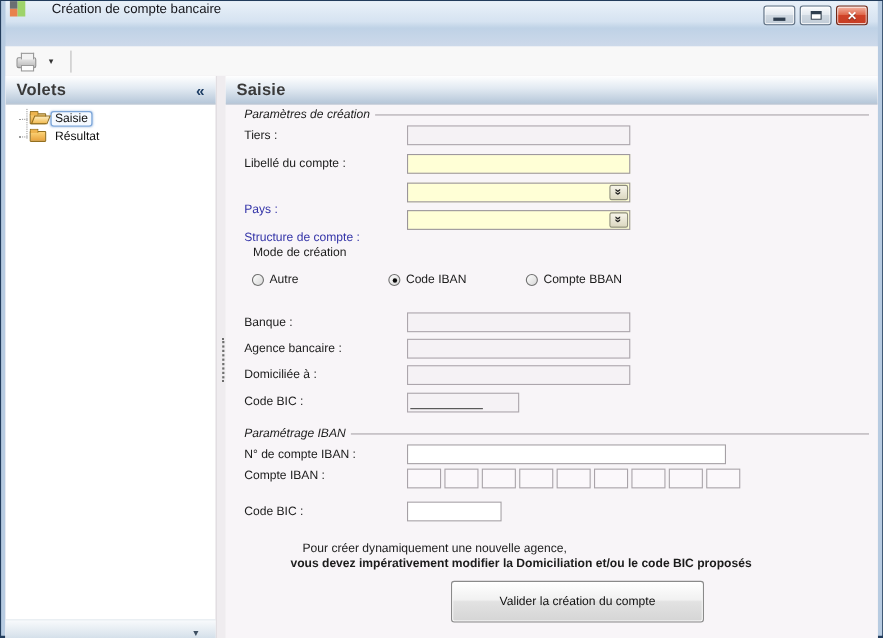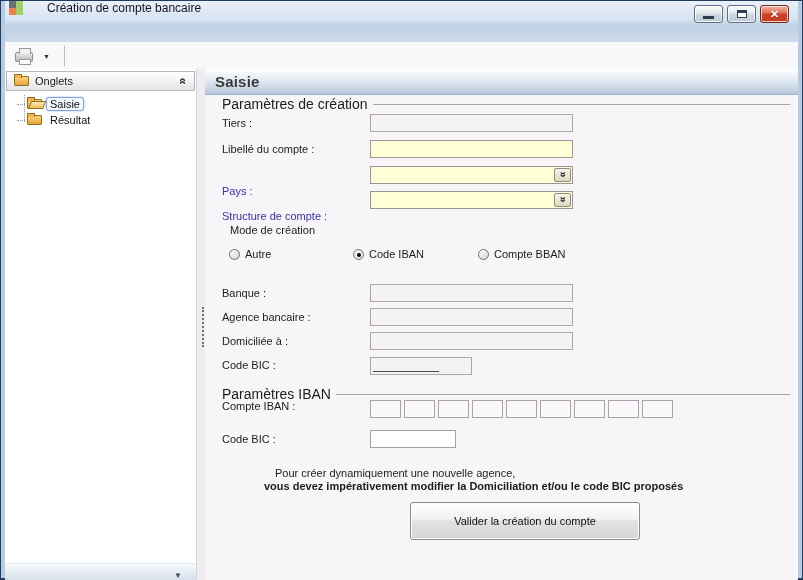--- a/index.html
+++ b/index.html
@@ -105,21 +105,21 @@
   .pf-caret { font-size: 8px; color: #3e5062; }
 
   .gap-col { width: 8px; flex-shrink: 0; position: relative; }
   .gap-dots { position: absolute; left: 5px; top: 238px; height: 40px; width: 0; border-left: 2px dotted #6e6e6e; }
 
   
   .main-panel { flex: 1; background: #f8f5f8; display: flex; flex-direction: column; overflow: hidden; }
   .main-content { flex: 1; padding: 2px 8px 0 17px; overflow: hidden; }
 
   .group-head { display: flex; align-items: center; height: 13px; }
-  .group-head .gt { font-size: 14px; color: #1c1c1c; padding-right: 5px; white-space: nowrap; }
+  .group-head .gt { font-size: 11px; color: #1c1c1c; padding-right: 5px; white-space: nowrap; font-style: italic; }
   .group-head::after { content: ''; flex: 1; border-top: 1px solid #aaa4aa; margin-top: 2px; }
 
   .frow { display: flex; align-items: center; height: 26px; }
   .frow.h25 { height: 25px; } .frow.h24 { height: 24px; }
   .flbl { width: 148px; flex-shrink: 0; font-size: 11px; color: #1c1c1c; }
   .flbl.blue { color: #3434a8; margin-top: 32px; }
 
   .inp { height: 18px; border: 1px solid #a9a3a9; font-size: 11px; padding: 0 3px;
          font-family: "Liberation Sans", sans-serif; outline: none; }
   .inp.dis { background: #f5f2f5; border-color: #aca6ac; }
@@ -197,24 +197,23 @@
       <span class="print-btn">
         <span class="printer"></span>
         <span class="tb-caret">▼</span>
       </span>
       <span class="tb-sep"></span>
     </div>
 
     <div class="panels">
 
       <div class="left-panel">
-        <div class="onglets-bar">
-          <span class="folder"></span>
-          <span class="ob-label">Onglets</span>
-          <span class="ob-chevron">«</span>
+        <div class="panel-header">
+          <span class="ph-title">Volets</span>
+          <span class="ph-collapse">«</span>
         </div>
         <div class="tree">
           <div class="tree-item">
             <span class="tree-stub"></span>
             <span class="folder open"></span>
             <span class="tree-label selected">Saisie</span>
           </div>
           <div class="tree-item">
             <span class="tree-stub"></span>
             <span class="folder"></span>
@@ -304,23 +303,27 @@
           </div>
 
           <div class="frow h24">
             <span class="flbl">Code BIC :</span>
             <span class="mask-line"><input class="inp dis w102" value="" style=""></span>
           </div>
 
           <div class="spacer10"></div>
 
           <div class="group-head">
-            <span class="gt">Paramètres IBAN</span>
-          </div>
-
+            <span class="gt">Paramétrage IBAN</span>
+          </div>
+
+          <div class="frow">
+            <span class="flbl">N° de compte IBAN :</span>
+            <input class="inp white w290" value="" style="">
+          </div>
 
           <div class="iban-row">
             <span class="flbl">Compte IBAN :</span>
             <span class="iban-segs">
                 <span class="iban-seg"></span>
                 <span class="iban-seg"></span>
                 <span class="iban-seg"></span>
                 <span class="iban-seg"></span>
                 <span class="iban-seg"></span>
                 <span class="iban-seg"></span>

